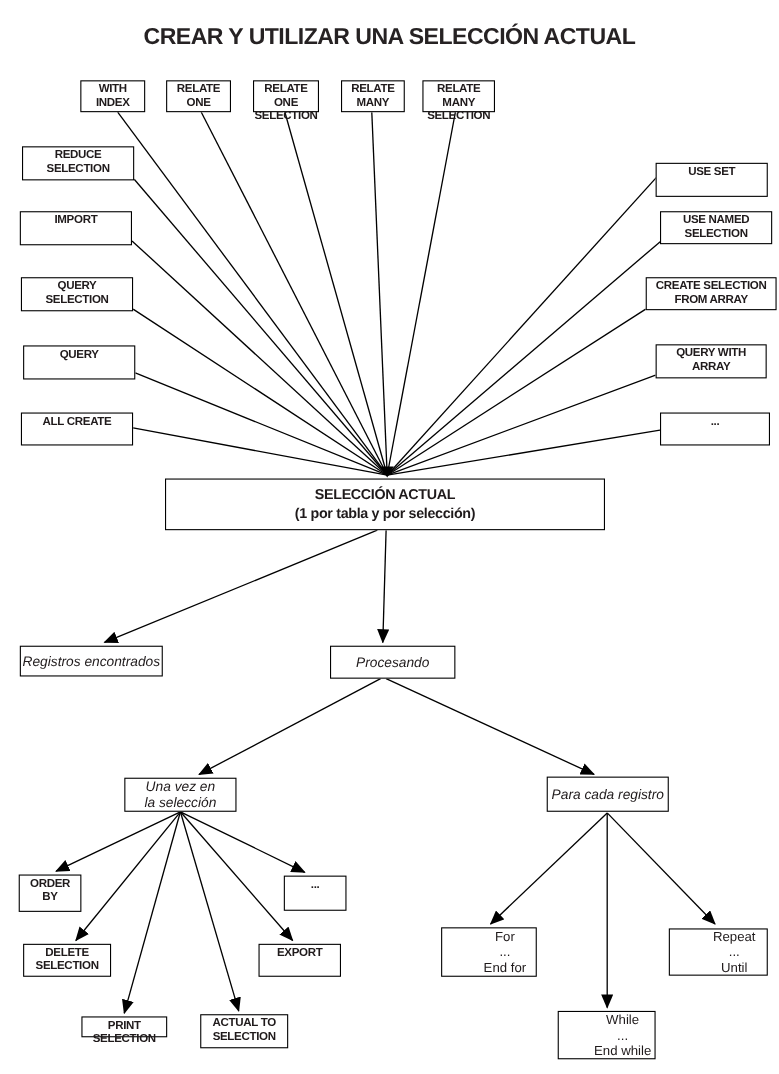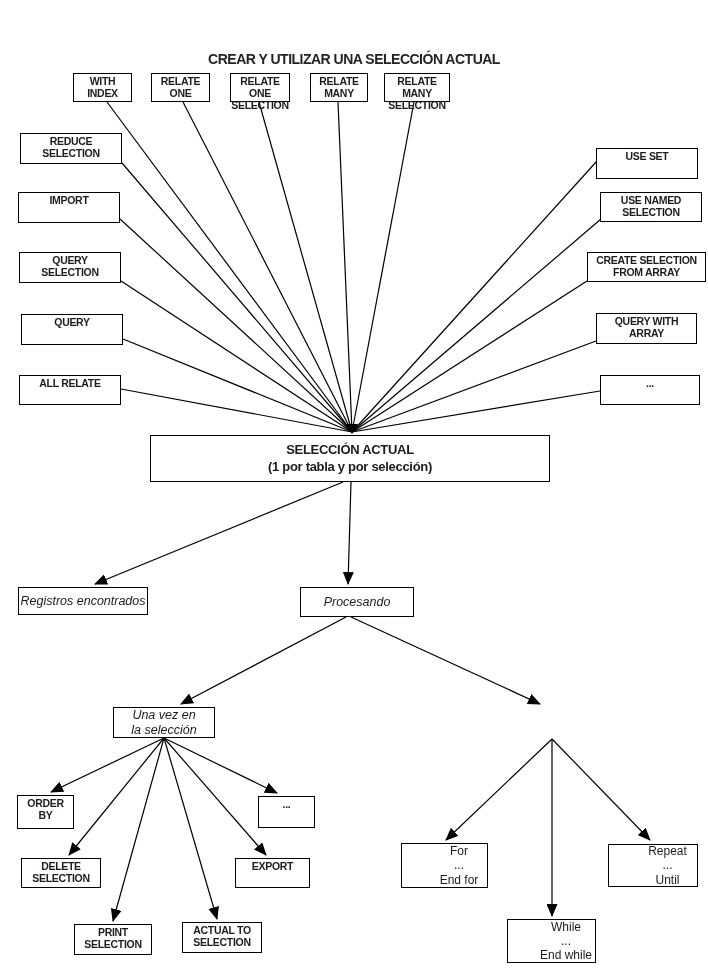--- a/index.html
+++ b/index.html
@@ -9,25 +9,24 @@
     height: 976px;
     background: #ffffff;
     font-family: "Liberation Sans", "DejaVu Sans", sans-serif;
     color: #1f1a1b;
     overflow: hidden;
   }
   .title {
     position: absolute;
     left: 0; top: 22px; width: 708px;
     text-align: center;
-    font-size: 14px;
+    font-size: 21px;
     font-weight: bold;
     letter-spacing: -0.5px;
     color: #262223;
-    margin-top: 29px;
   }
   .connectors {
     position: absolute;
     left: 0; top: 0;
     pointer-events: none;
   }
   .box {
     position: absolute;
     box-sizing: border-box;
     border: 1.4px solid #000000;
@@ -129,46 +128,47 @@
 MANY</div>
   <div class="box cmd" style="left:384px;top:73px;width:66px;height:29px">RELATE MANY
 SELECTION</div>
 
   <div class="box cmd" style="left:20px;top:133px;width:102px;height:31px">REDUCE
 SELECTION</div>
   <div class="box cmd" style="left:18px;top:192px;width:102px;height:31px">IMPORT</div>
   <div class="box cmd" style="left:19px;top:252px;width:102px;height:31px">QUERY
 SELECTION</div>
   <div class="box cmd" style="left:21px;top:314px;width:102px;height:31px">QUERY</div>
-  <div class="box cmd" style="left:19px;top:375px;width:102px;height:30px">ALL RELATE</div>
+  <div class="box cmd" style="left:19px;top:375px;width:102px;height:30px">ALL CREATE</div>
 
   <div class="box cmd" style="left:596px;top:148px;width:102px;height:31px">USE SET</div>
   <div class="box cmd" style="left:600px;top:192px;width:102px;height:30px">USE NAMED
 SELECTION</div>
   <div class="box cmd" style="left:587px;top:252px;width:119px;height:30px">CREATE SELECTION
 FROM ARRAY</div>
   <div class="box cmd" style="left:596px;top:313px;width:101px;height:31px">QUERY WITH
 ARRAY</div>
   <div class="box cmd" style="left:600px;top:375px;width:100px;height:30px">...</div>
 
   <div class="box center-box" style="left:150px;top:435px;width:400px;height:47px">
     <div class="center-l1">SELECCIÓN ACTUAL</div>
     <div class="center-l2">(1 por tabla y por selección)</div>
   </div>
 
   <div class="box state" style="left:18px;top:587px;width:130px;height:28px">Registros encontrados</div>
   <div class="box state" style="left:300px;top:587px;width:114px;height:30px">Procesando</div>
   <div class="box state" style="left:113px;top:707px;width:102px;height:31px">Una vez en
 la selección</div>
+  <div class="box state" style="left:497px;top:706px;width:111px;height:32px">Para cada registro</div>
 
   <div class="box cmd" style="left:17px;top:795px;width:57px;height:34px">ORDER
 BY</div>
   <div class="box cmd" style="left:21px;top:858px;width:80px;height:30px">DELETE
 SELECTION</div>
-  <div class="box cmd" style="left:74px;top:924px;width:78px;height:31px">PRINT
+  <div class="box cmd" style="left:74px;top:924px;width:78px;height:19px">PRINT
 SELECTION</div>
   <div class="box cmd" style="left:182px;top:922px;width:80px;height:31px">ACTUAL TO
 SELECTION</div>
   <div class="box cmd" style="left:235px;top:858px;width:75px;height:30px">EXPORT</div>
   <div class="box cmd" style="left:258px;top:796px;width:57px;height:32px">...</div>
 
   <div class="box loop" style="left:401px;top:843px;width:87px;height:45px">For
 ...
 End for</div>
   <div class="box loop" style="left:507px;top:919px;width:89px;height:44px">While

